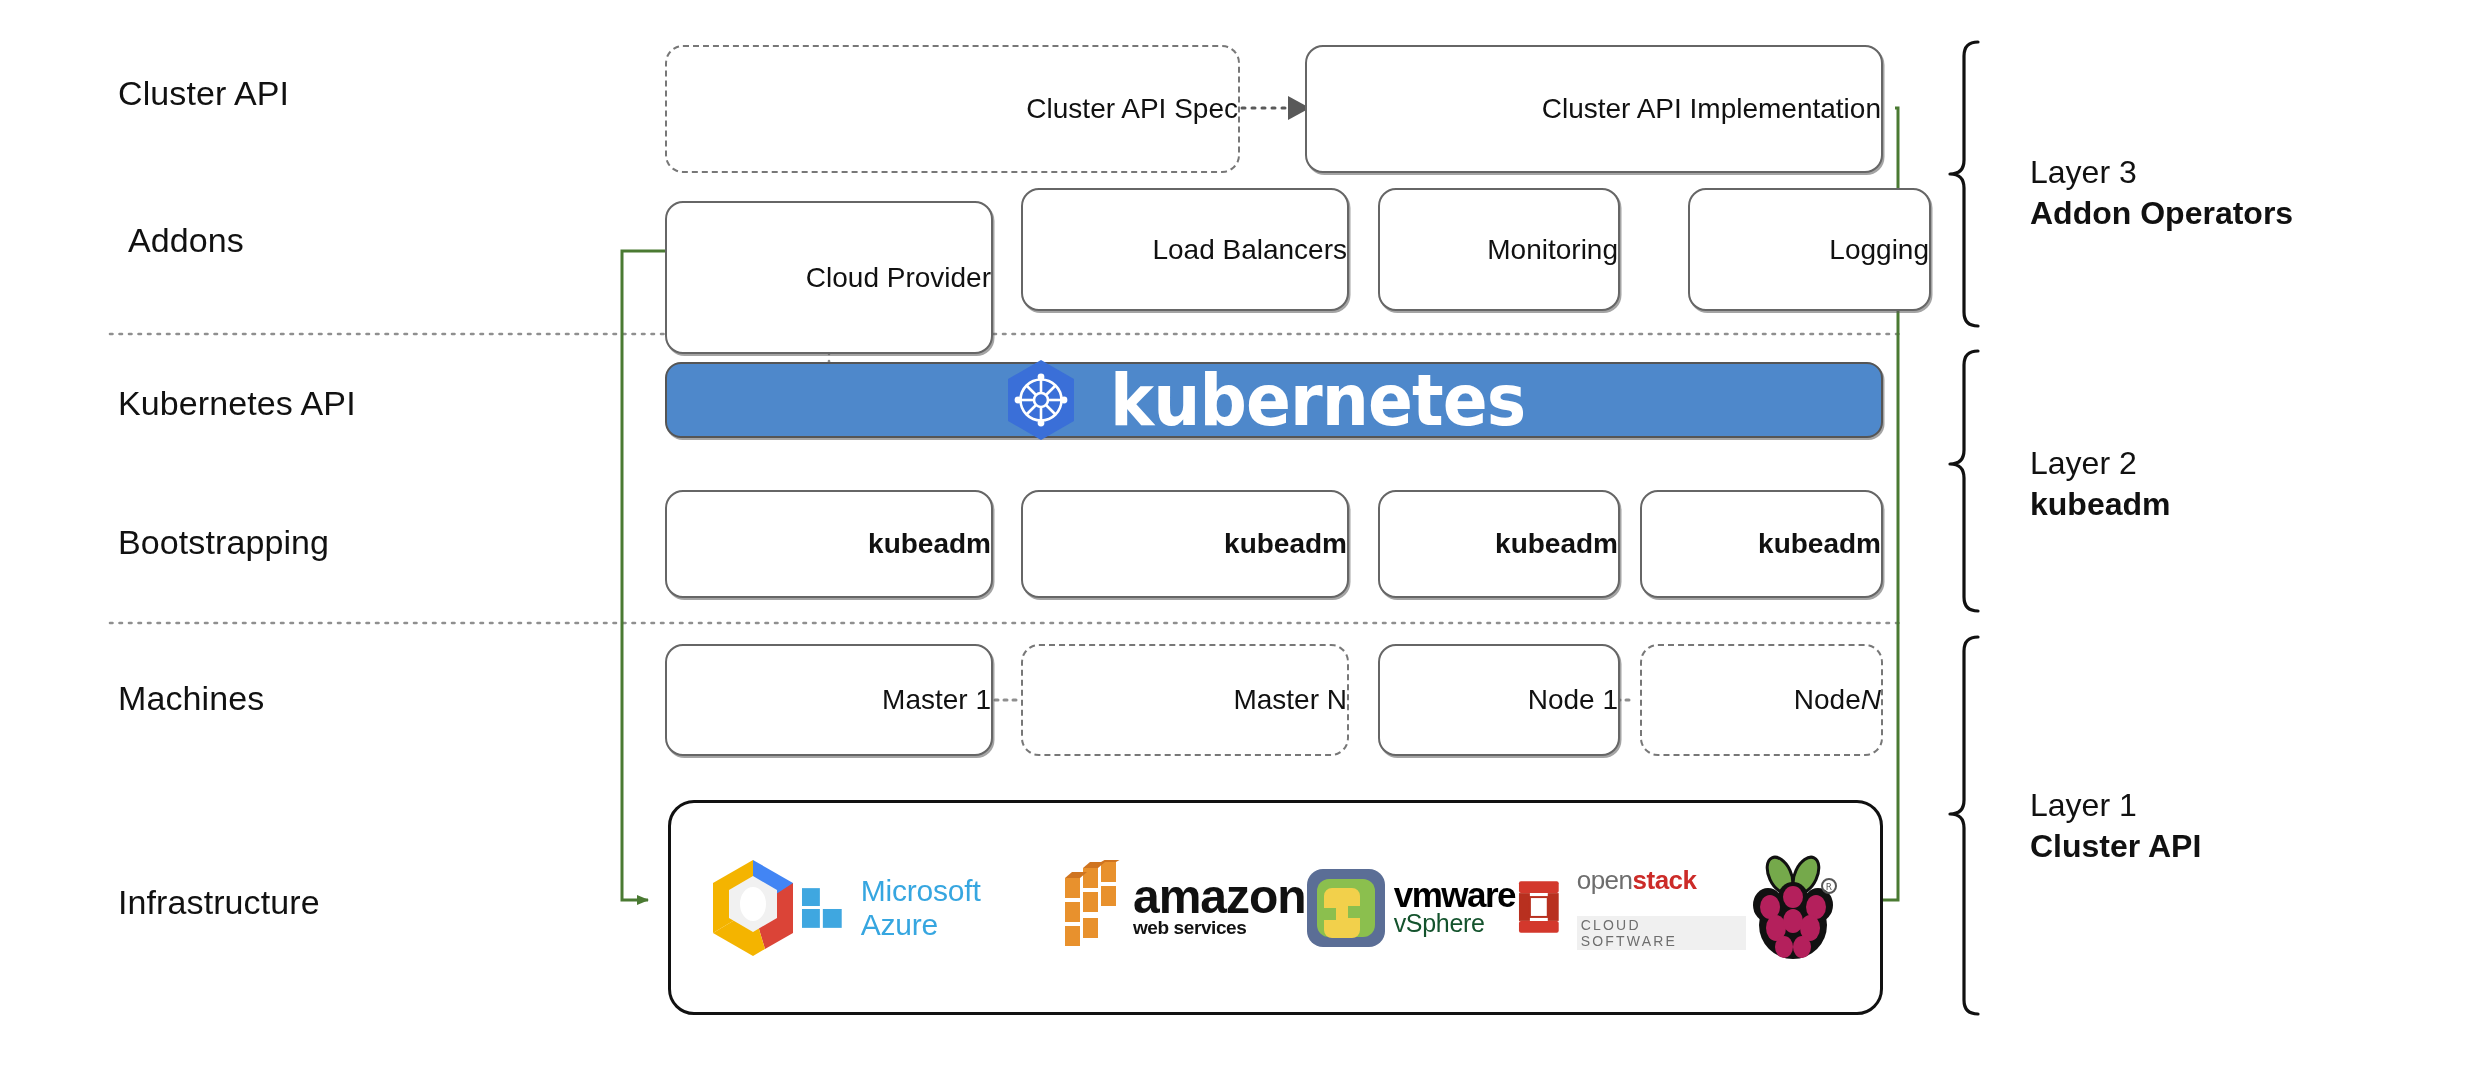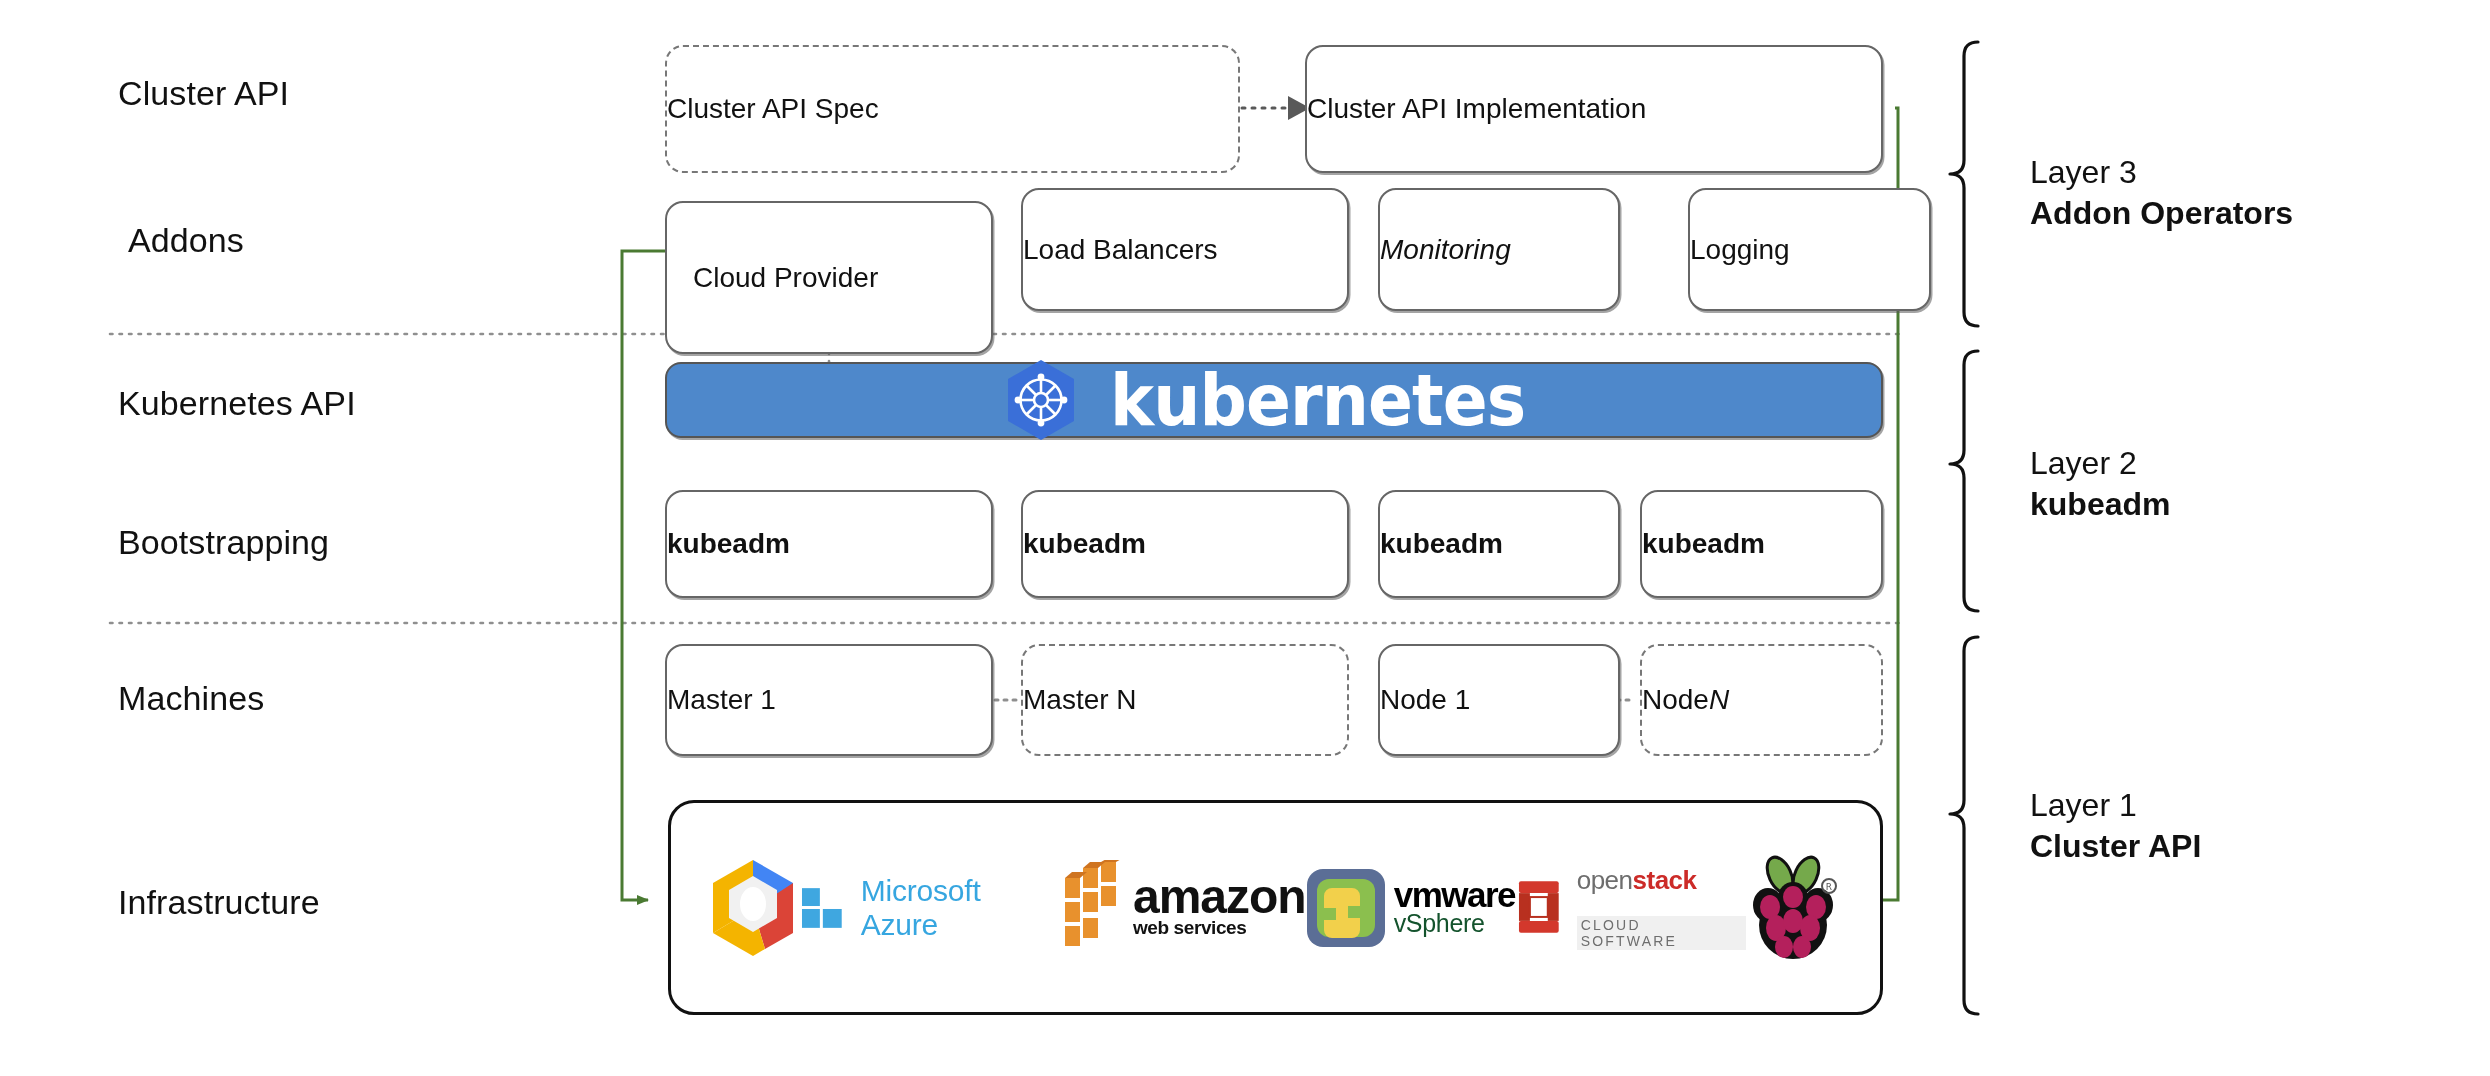--- a/index.html
+++ b/index.html
@@ -24,21 +24,21 @@
 
   
   .node{
     position:absolute;
     box-sizing:border-box;
     background:#ffffff;
     border:2.5px solid #666;
     border-radius:18px;
     display:flex;
     align-items:center;
-    justify-content:flex-start;
+    justify-content:flex-end;
     font-size:28px;
     color:#111;
     text-align:center;
     box-shadow:1.5px 2px 0 rgba(90,90,90,.55);
   }
   .node.dashed{
     border-style:dashed;
     border-color:#777;
     box-shadow:none;
   }
@@ -181,21 +181,21 @@
   <div class="node" style="left:1305px;top:45px;width:578px;height:128px;">
     <span>Cluster API Implementation</span>
   </div>
 
   <div class="node" style="left:665px;top:201px;width:328px;height:153px;padding-left:26px;">
     <span>Cloud Provider</span>
   </div>
   <div class="node" style="left:1021px;top:188px;width:328px;height:123px;">
     <span>Load Balancers</span>
   </div>
-  <div class="node" style="left:1378px;top:188px;width:242px;height:123px;font-style:italic;">
+  <div class="node" style="left:1378px;top:188px;width:242px;height:123px;">
     <span>Monitoring</span>
   </div>
   <div class="node" style="left:1688px;top:188px;width:243px;height:123px;">
     <span>Logging</span>
   </div>
 
   <div class="k8s-banner" style="left:665px;top:362px;width:1218px;height:76px;">
     <svg width="74" height="84" viewBox="0 0 74 84">
       <polygon points="37,2 70,21 70,63 37,82 4,63 4,21" fill="#3a6fd8"></polygon>
       <g fill="none" stroke="#ffffff" stroke-width="2.6">

